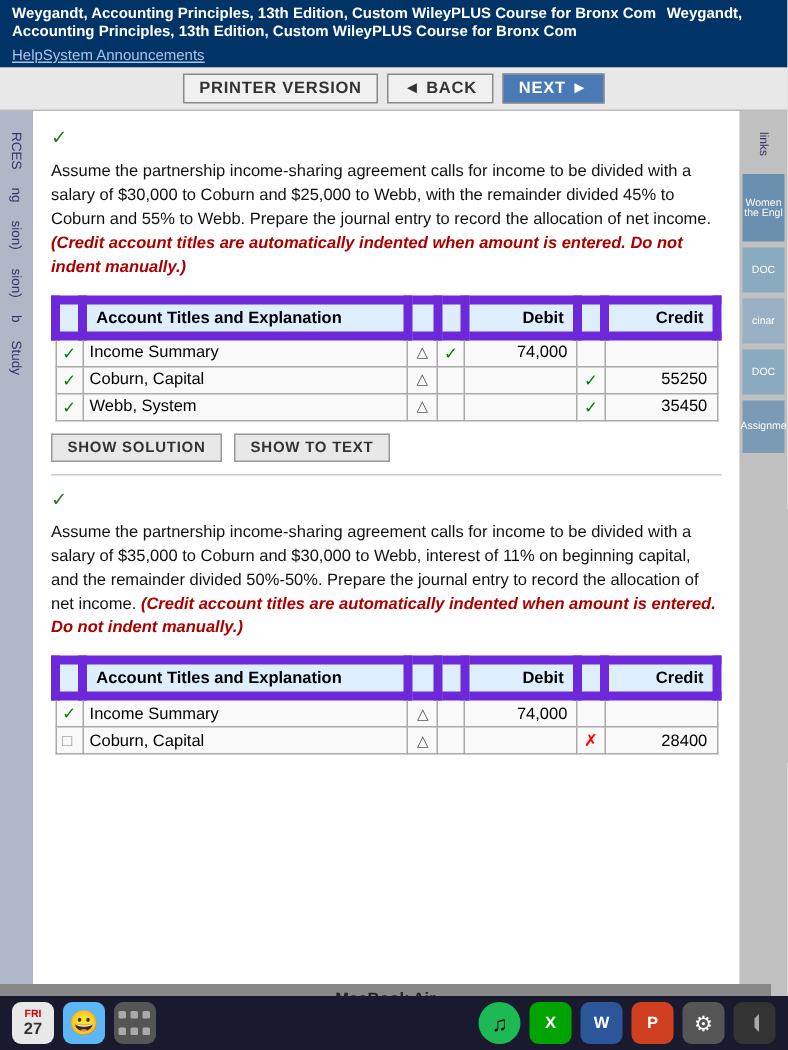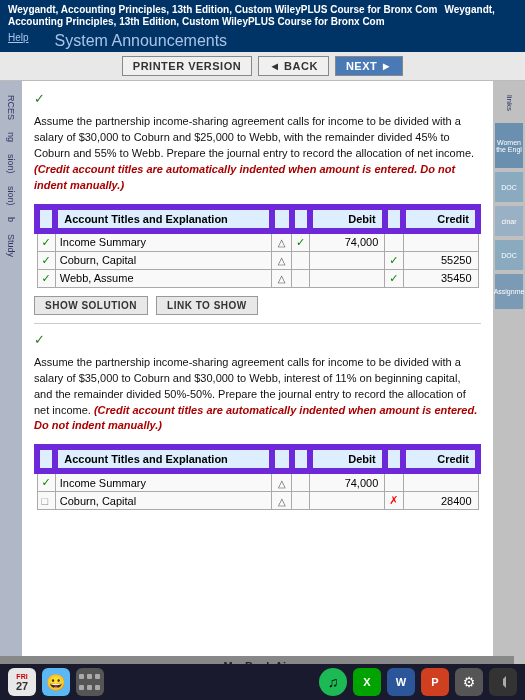--- a/index.html
+++ b/index.html
@@ -256,23 +256,23 @@
   </style>
 </head>
 <body>
 
 <div class="top-bar">
   <div class="top-bar-left">
     <span style="font-size:10px;">Weygandt, Accounting Principles, 13th Edition, Custom WileyPLUS Course for Bronx Com</span>
     <span style="font-size:10px; margin-left:4px;">Weygandt, Accounting Principles, 13th Edition, Custom WileyPLUS Course for Bronx Com</span>
   </div>
 </div>
-<div style="background:#003366; padding:2px 8px; display:flex; gap:26px;">
+<div style="background:#003366; padding:2px 8px; display:flex; gap:0;">
   <span style="color:#aac4e8; font-size:10px; text-decoration:underline; cursor:pointer;">Help</span>
-  <span style="color:#aac4e8; font-size:16px; cursor:pointer;">System Announcements</span>
+  <span style="color:#aac4e8; font-size:10px; text-decoration:underline; cursor:pointer;">System Announcements</span>
 </div>
 
 <div class="toolbar">
   <button class="toolbar-btn">PRINTER VERSION</button>
   <button class="toolbar-btn back">◄ BACK</button>
   <button class="toolbar-btn next">NEXT ►</button>
 </div>
 
 <div class="main-content" style="position:relative;">
 
@@ -325,33 +325,33 @@
           <td>Coburn, Capital</td>
           <td class="dropdown-cell"><span class="dropdown-icon">△</span></td>
           <td class="check-cell"></td>
           <td class="amount-cell"></td>
           <td class="check-cell"><span style="color:green;">✓</span></td>
           <td class="amount-cell">55250</td>
         </tr>
 
         <tr class="entry-row correct-row">
           <td class="check-cell"><span style="color:green;">✓</span></td>
-          <td>Webb, Assume</td>
+          <td>Webb, System</td>
           <td class="dropdown-cell"><span class="dropdown-icon">△</span></td>
           <td class="check-cell"></td>
           <td class="amount-cell"></td>
           <td class="check-cell"><span style="color:green;">✓</span></td>
           <td class="amount-cell">35450</td>
         </tr>
       </tbody>
     </table>
 
     <div class="action-buttons">
       <button class="action-btn">SHOW SOLUTION</button>
-      <button class="action-btn">LINK TO SHOW</button>
+      <button class="action-btn">SHOW TO TEXT</button>
     </div>
 
     <hr class="divider">
 
     <div class="partial-banner">
       <span class="check-partial">✓</span>
     </div>
 
     <div class="second-problem">
       <span>Assume the partnership income-sharing agreement calls for income to be divided with a salary of $35,000 to Coburn and $30,000 to Webb, interest of 11% on beginning capital, and the remainder divided 50%-50%. Prepare the journal entry to record the allocation of net income.</span>

